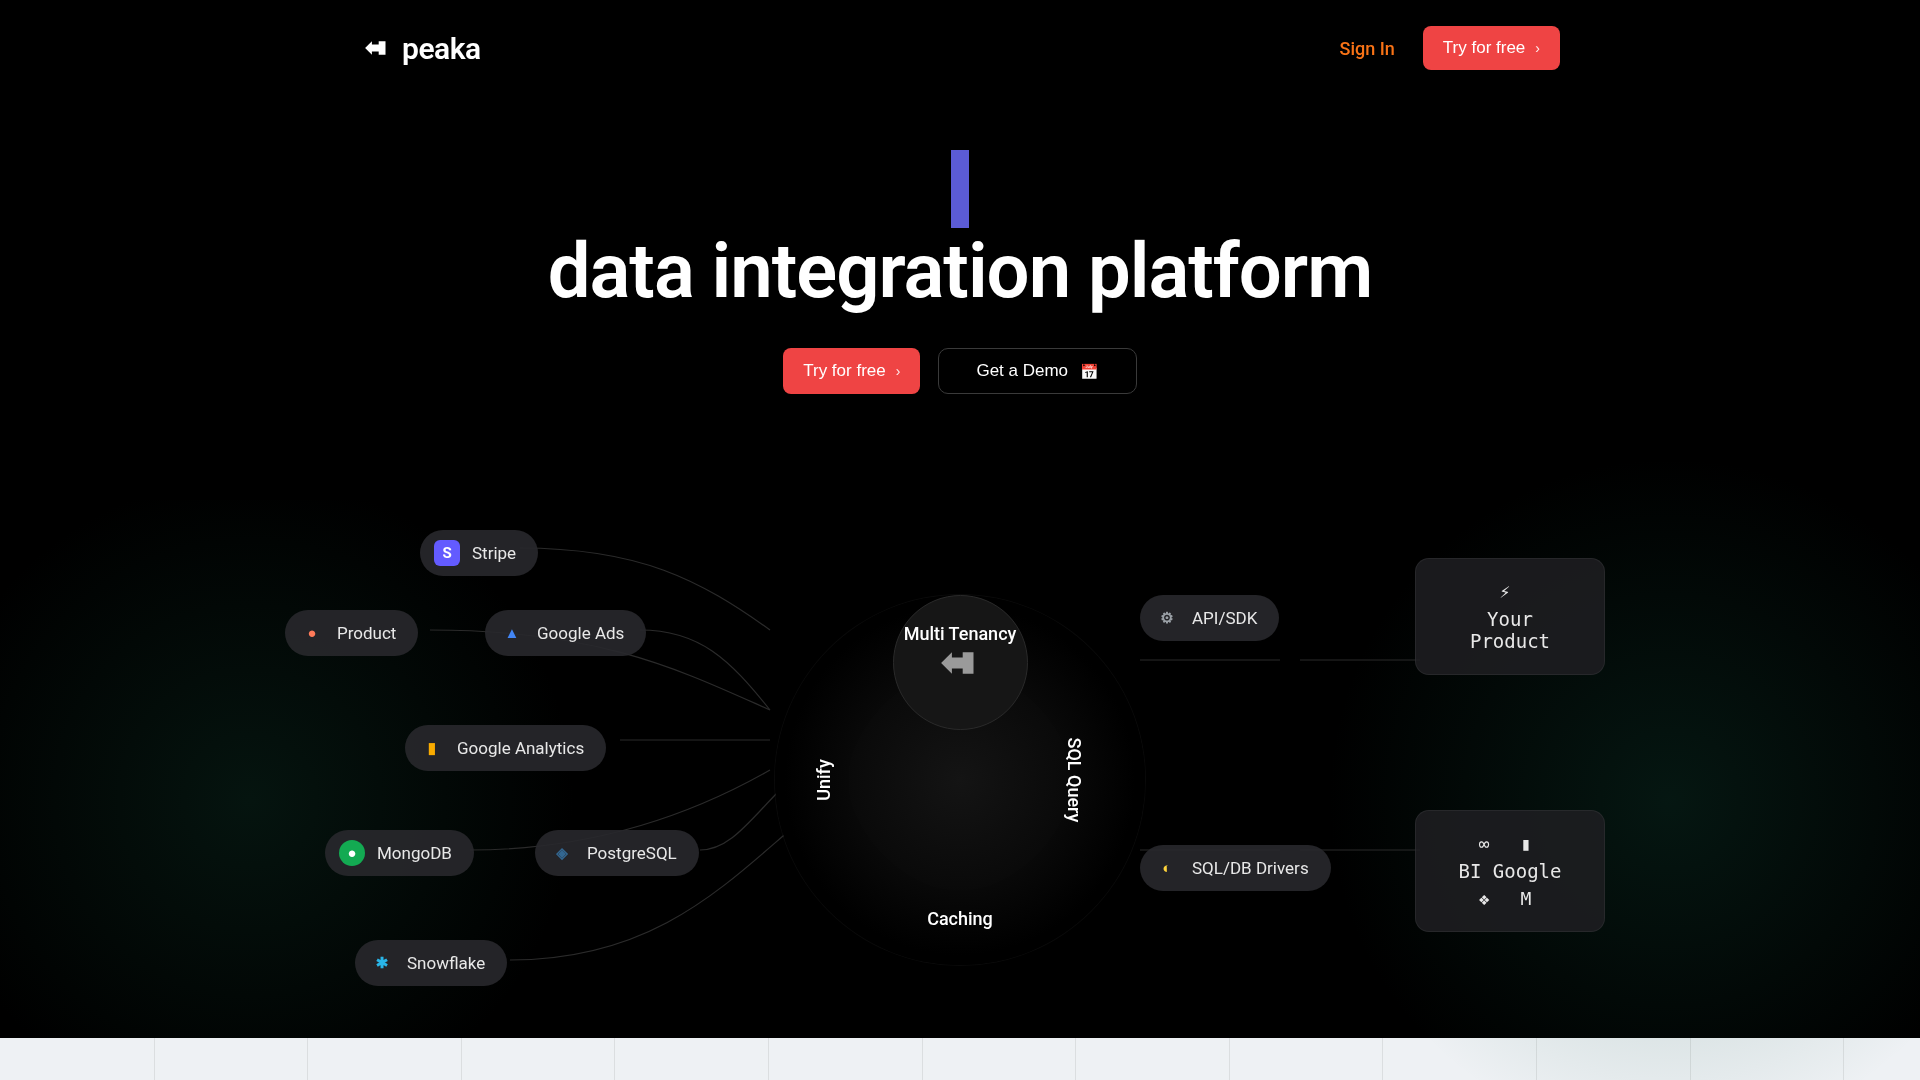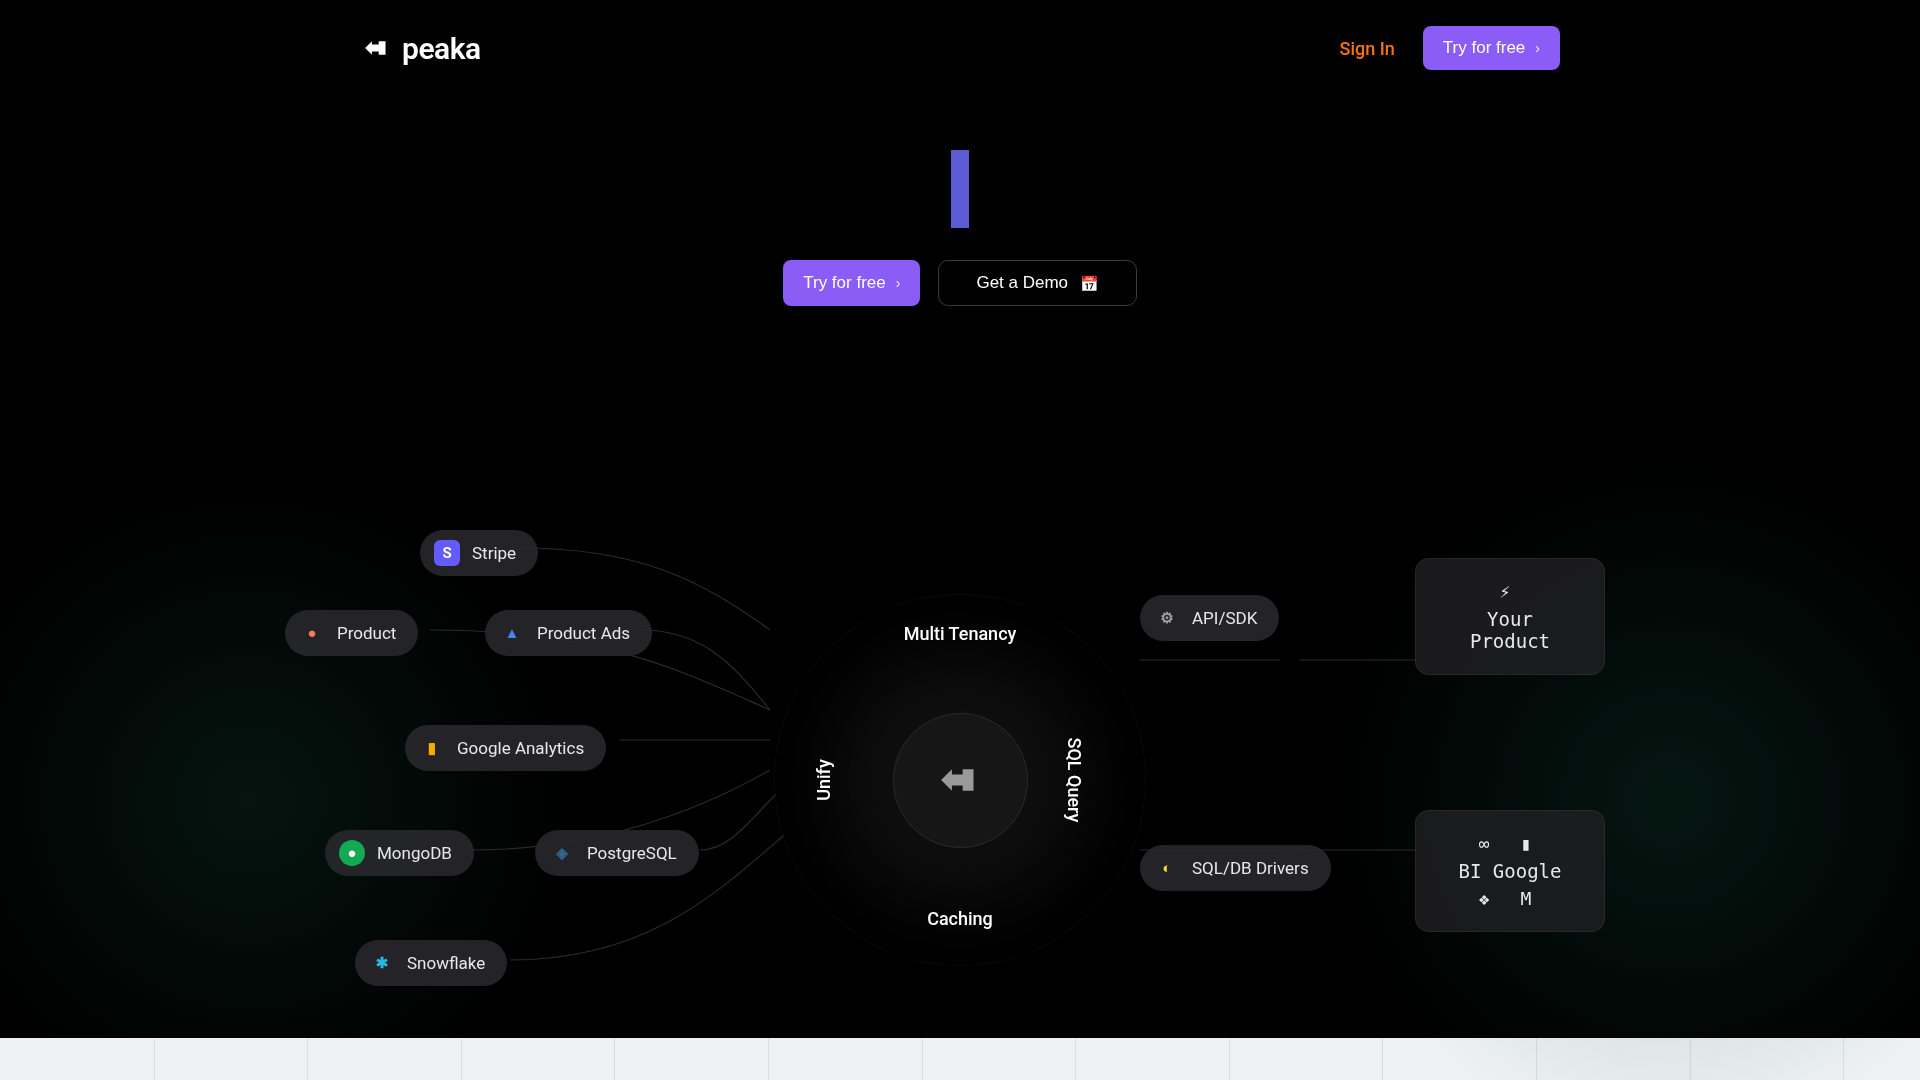--- a/index.html
+++ b/index.html
@@ -40,21 +40,21 @@
   .logo {
     display:flex; align-items:center; gap:8px;
     font-size:30px; font-weight:600; letter-spacing:-0.5px;
   }
   .logo-mark { width:34px; height:34px; display:flex; align-items:center; justify-content:center; }
   .nav-links { display:flex; gap:44px; font-size:18px; color:#e5e5e5;}
   .nav-links a { color:#e5e5e5; text-decoration:none; cursor:pointer; }
   .nav-right { display:flex; align-items:center; gap:28px; }
   .signin { font-size:18px; color:#f97316; cursor:pointer; font-weight:500;}
   .btn-primary {
-    background:#8b5cf6;
+    background:#ef4444;
     color:#fff;
     border:none;
     border-radius:8px;
     padding:12px 20px;
     font-size:17px;
     font-weight:500;
     display:flex; align-items:center; gap:10px;
     cursor:pointer;
   }
   .btn-primary .chev { font-size:14px; opacity:.9;}
@@ -130,21 +130,21 @@
     font-size:15px; font-weight:700;
   }
   .ring {
     position:absolute;
     left:50%; top:50%;
     width:370px; height:370px;
     margin-left:-185px; margin-top:-175px;
     border-radius:50%;
     background: radial-gradient(circle at 50% 50%, #141414 0%, #0a0a0a 40%, #000 70%);
     box-shadow: 0 0 0 1px rgba(255,255,255,0.04), inset 0 0 60px rgba(0,0,0,0.8);
-    display:flex; align-items:center; justify-content:center;
+    display:flex; justify-content:center;
   }
   .ring-core {
     width:135px; height:135px;
     border-radius:50%;
     background:#161616;
     border:1px solid #2a2a2a;
     display:flex; align-items:center; justify-content:center;
   }
   .ring-label {
     position:absolute;
@@ -217,20 +217,21 @@
       <span>Try for free</span>
       <span class="chev">›</span>
     </button>
   </div>
 </header>
 
 <section class="hero">
   <div>
     <span class="cursor-bar"></span>
   </div>
+  <h1>data integration platform</h1>
   <div class="cta-row">
     <button class="btn-primary">
       <span>Try for free</span>
       <span class="chev">›</span>
     </button>
     <button class="btn-outline">
       <span>Get a Demo</span>
       <span style="font-size:15px;">📅</span>
     </button>
   </div>
@@ -259,21 +260,21 @@
     <span>Stripe</span>
   </div>
 
   <div class="pill" style="left:285px; top:100px;">
     <span class="ico" style="color:#ff7a59;">●</span>
     <span>Product</span>
   </div>
 
   <div class="pill" style="left:485px; top:100px;">
     <span class="ico" style="color:#4285f4;">▲</span>
-    <span>Product Ads</span>
+    <span>Google Ads</span>
   </div>
 
   <div class="pill" style="left:405px; top:215px;">
     <span class="ico" style="color:#f9ab00;">▮</span>
     <span>Google Analytics</span>
   </div>
 
   <div class="pill" style="left:325px; top:320px;">
     <span class="ico" style="background:#13aa52;color:#fff;border-radius:50%;">●</span>
     <span>MongoDB</span>

